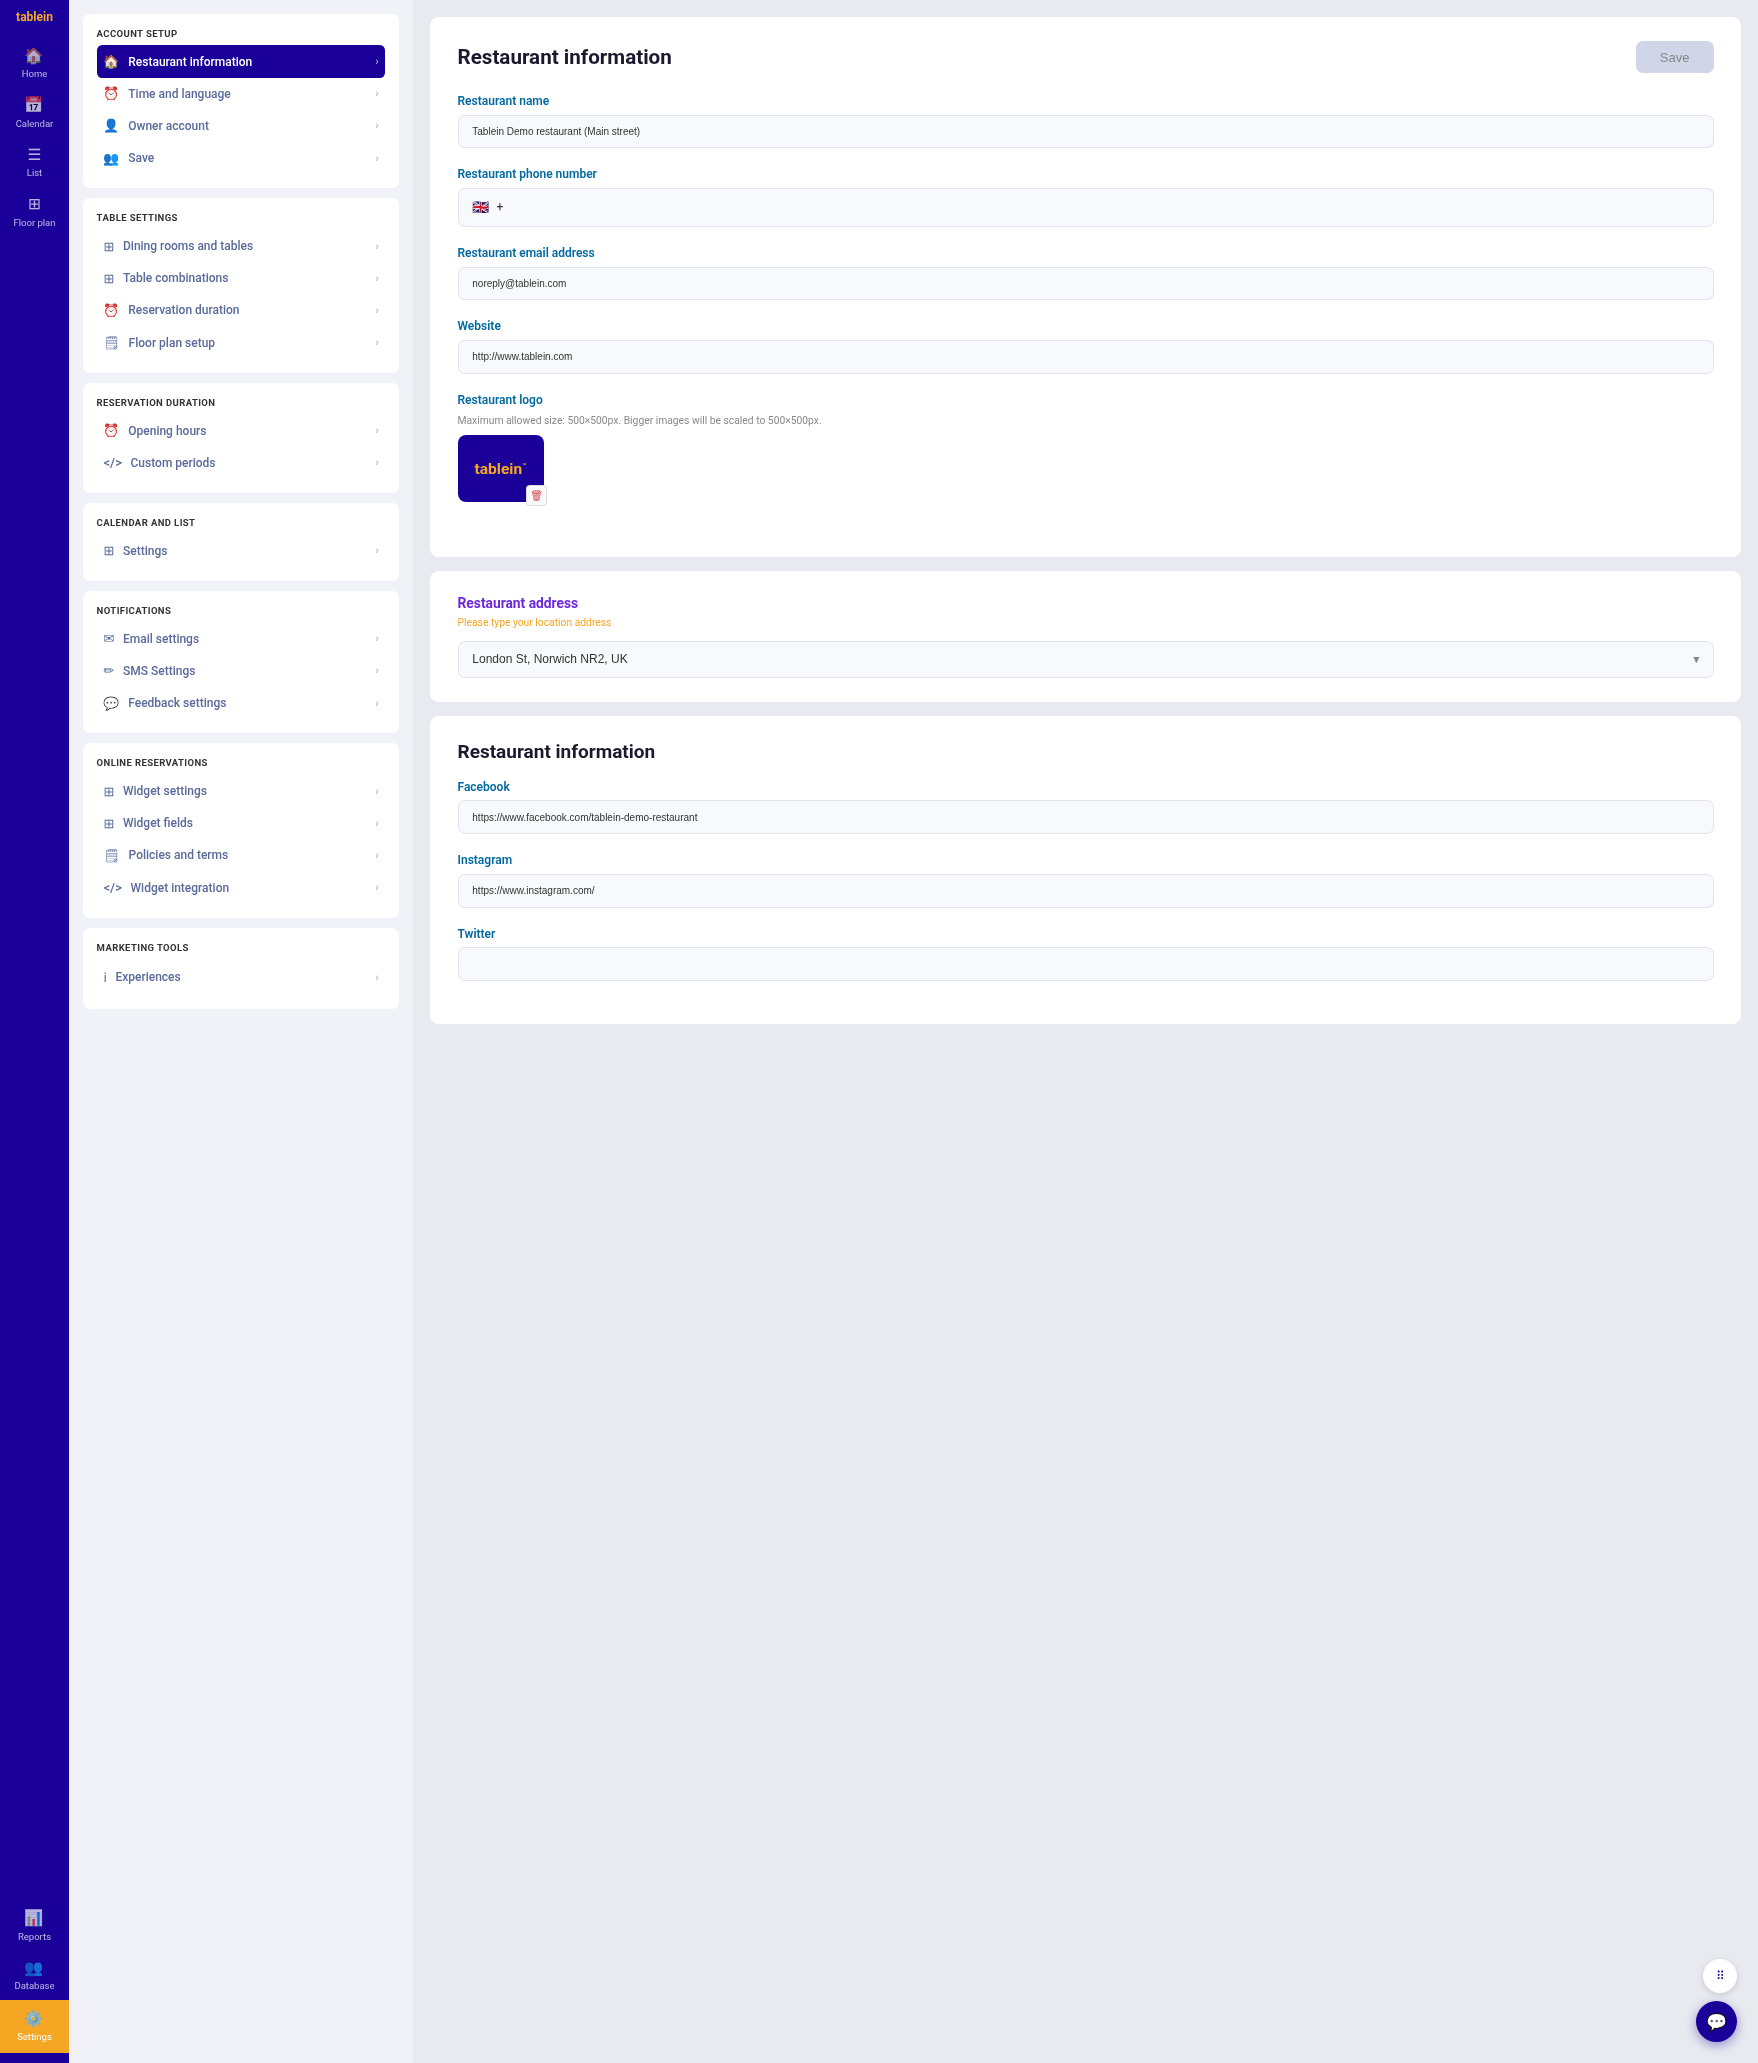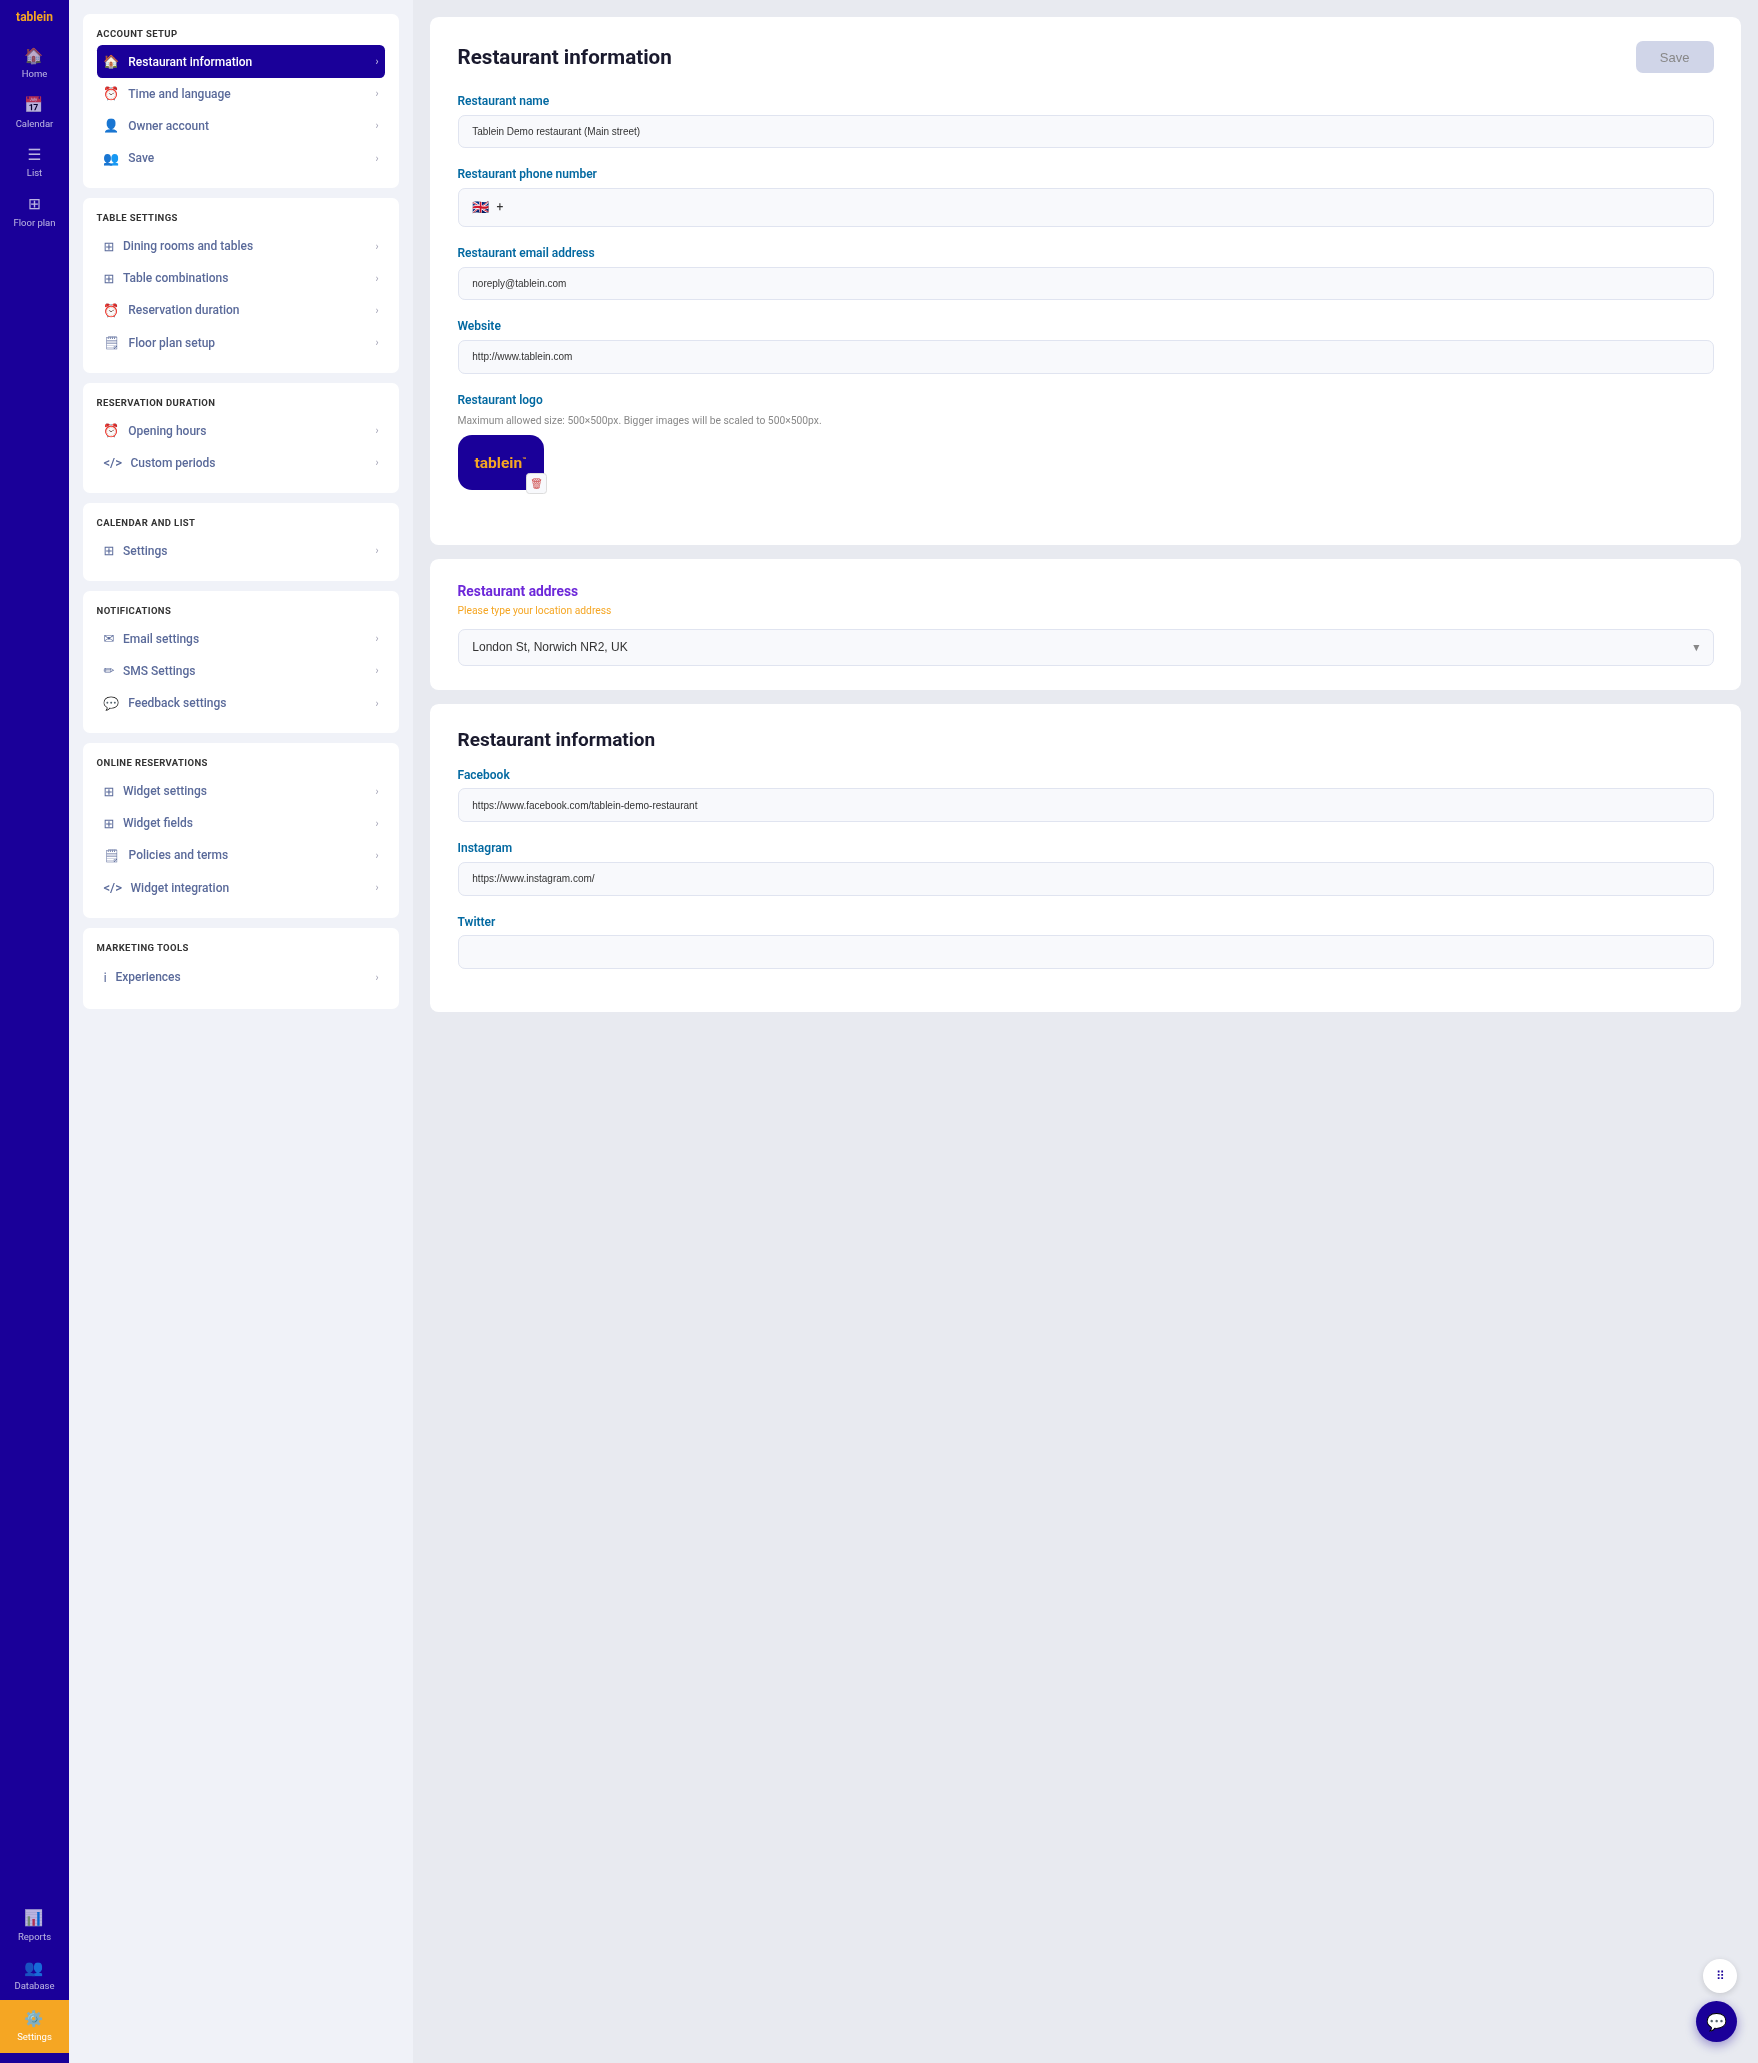--- a/index.html
+++ b/index.html
@@ -160,23 +160,23 @@
     .flag-icon { font-size: 13.8px; }
 
     .logo-section { margin-bottom: 31px; }
     .logo-hint { font-size: 10.3px; color: #888; margin-bottom: 8.6px; }
     .logo-container {
       position: relative;
       display: inline-block;
     }
     .logo-box {
       width: 86px;
-      height: 55px;
+      height: 67px;
       background: #1a0099;
-      border-radius: 14px;
+      border-radius: 8px;
       display: flex;
       align-items: center;
       justify-content: center;
       font-size: 15.5px;
       font-weight: bold;
       color: white;
     }
     .logo-box span { color: #f5a623; }
     .logo-delete-btn {
       position: absolute;

